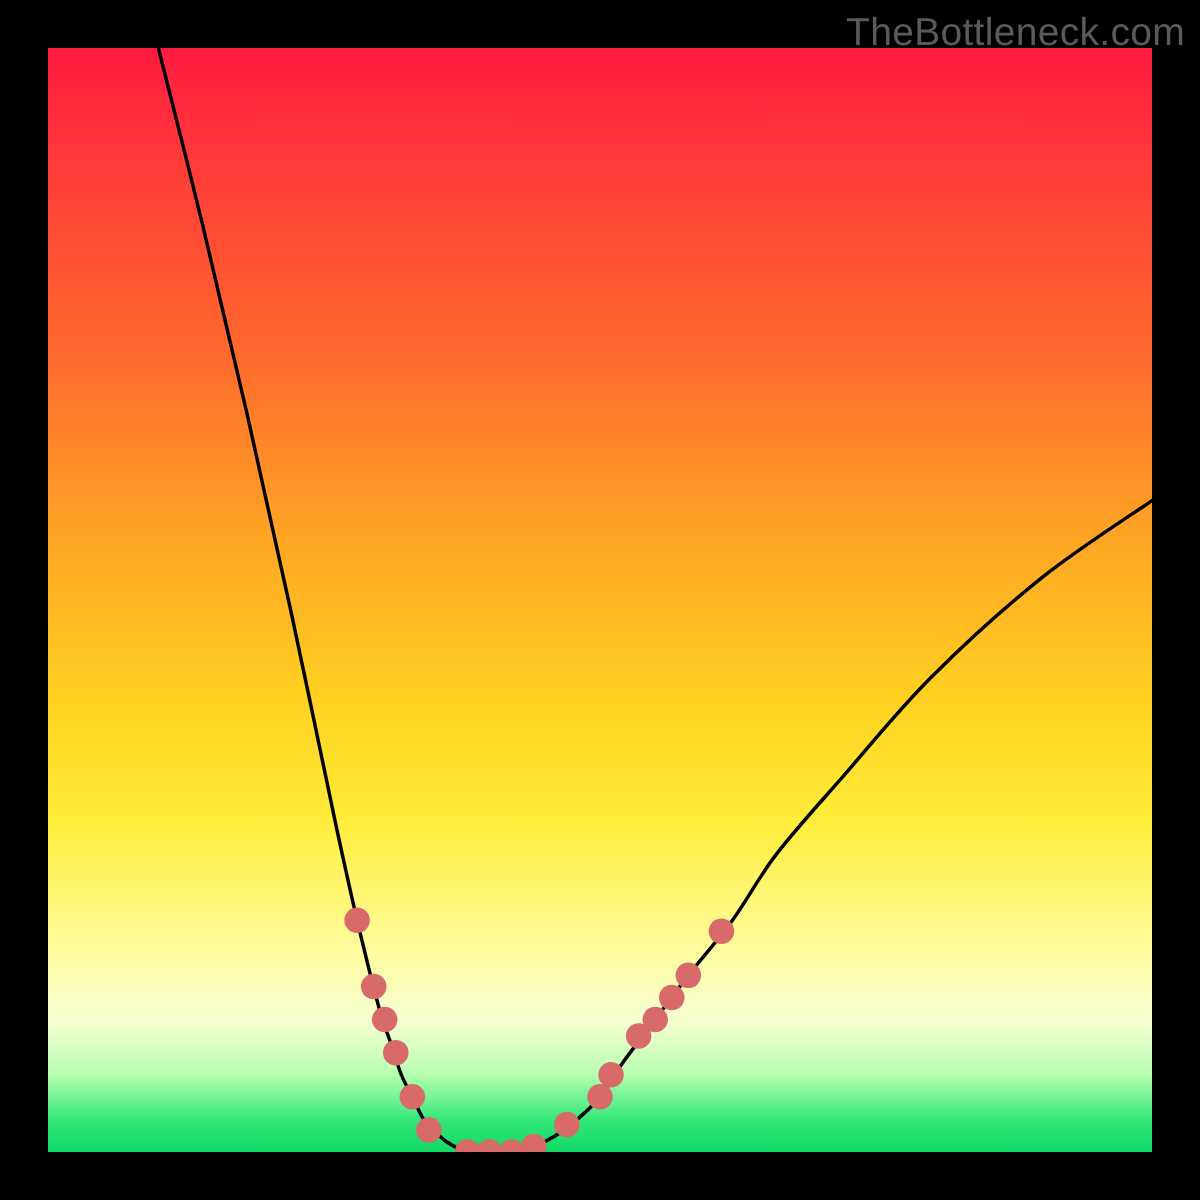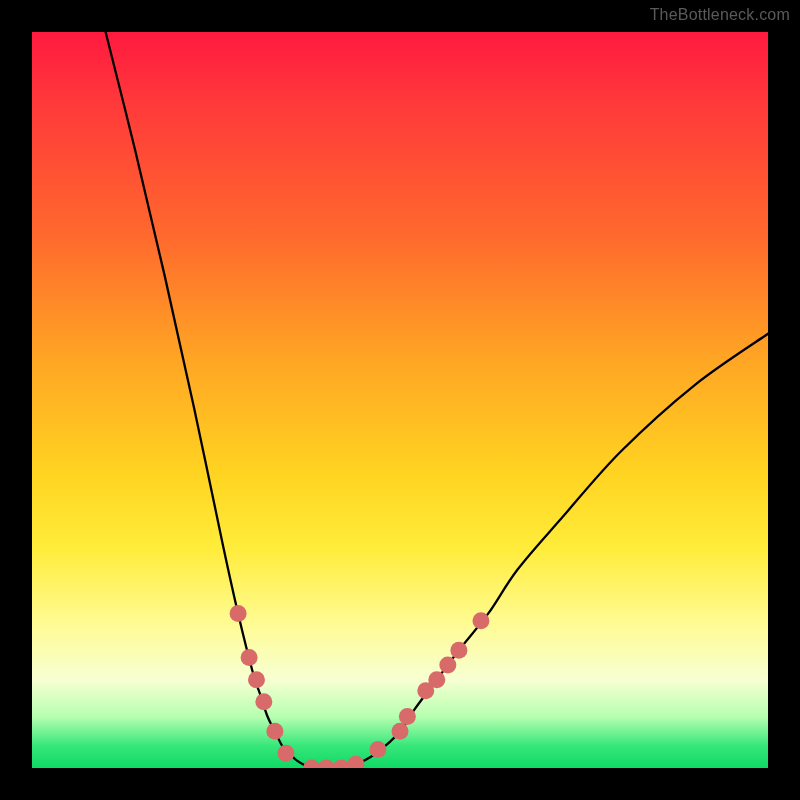--- a/index.html
+++ b/index.html
@@ -38,21 +38,21 @@
       #f7ffd2 88%,
       #b7ffb0 93%,
       #36e77a 97%,
       #0fd964 100%
     );
   }
   .watermark {
     position: absolute;
     top: 6px;
     right: 10px;
-    font-size: 16px;
+    font-size: 26px;
     font-weight: 500;
     color: #5a5a5a;
     letter-spacing: 0.2px;
     font-family: Arial, sans-serif;
   }
   svg.curve {
     position: absolute;
     left: 0;
     top: 0;
     width: 736px;

